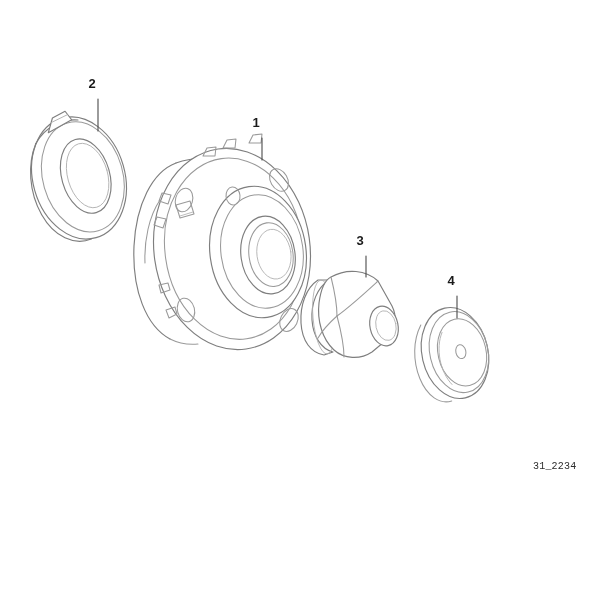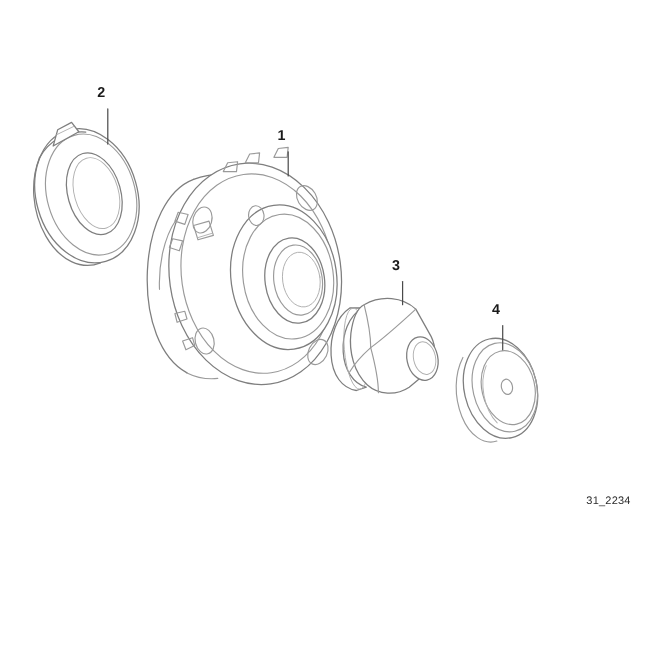--- a/index.html
+++ b/index.html
@@ -46,22 +46,22 @@
     color: #1a1a1a;
     line-height: 1;
     text-align: center;
     width: 16px;
   }
 
   
   #diagram-id {
     position: absolute;
     left: 533px;
-    top: 450px;
-    font-family: Liberation Sans, sans-serif;
+    top: 461px;
+    font-family: Liberation Mono, monospace;
     font-size: 10px;
     color: #2b2b2b;
     letter-spacing: 0.2px;
     white-space: nowrap;
   }
 
   
   #footer {
     position: absolute;
     left: 0;

